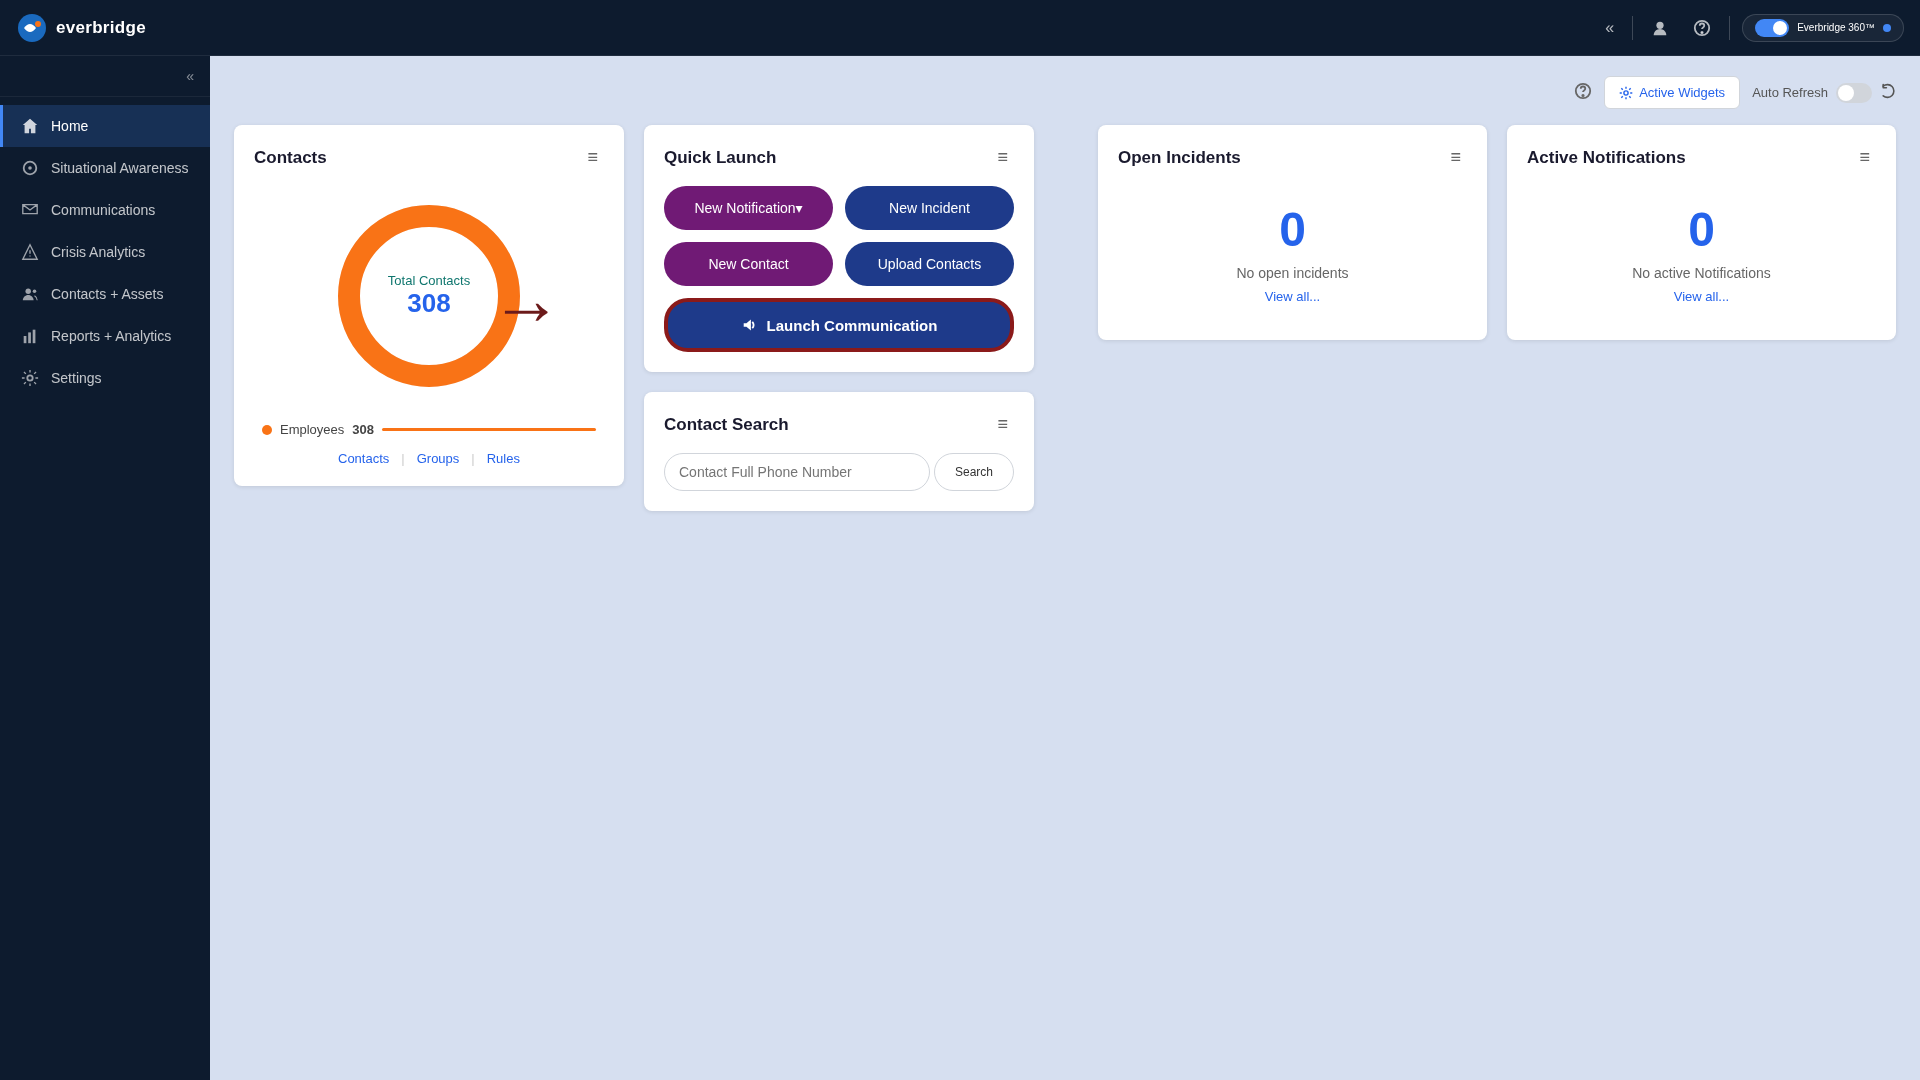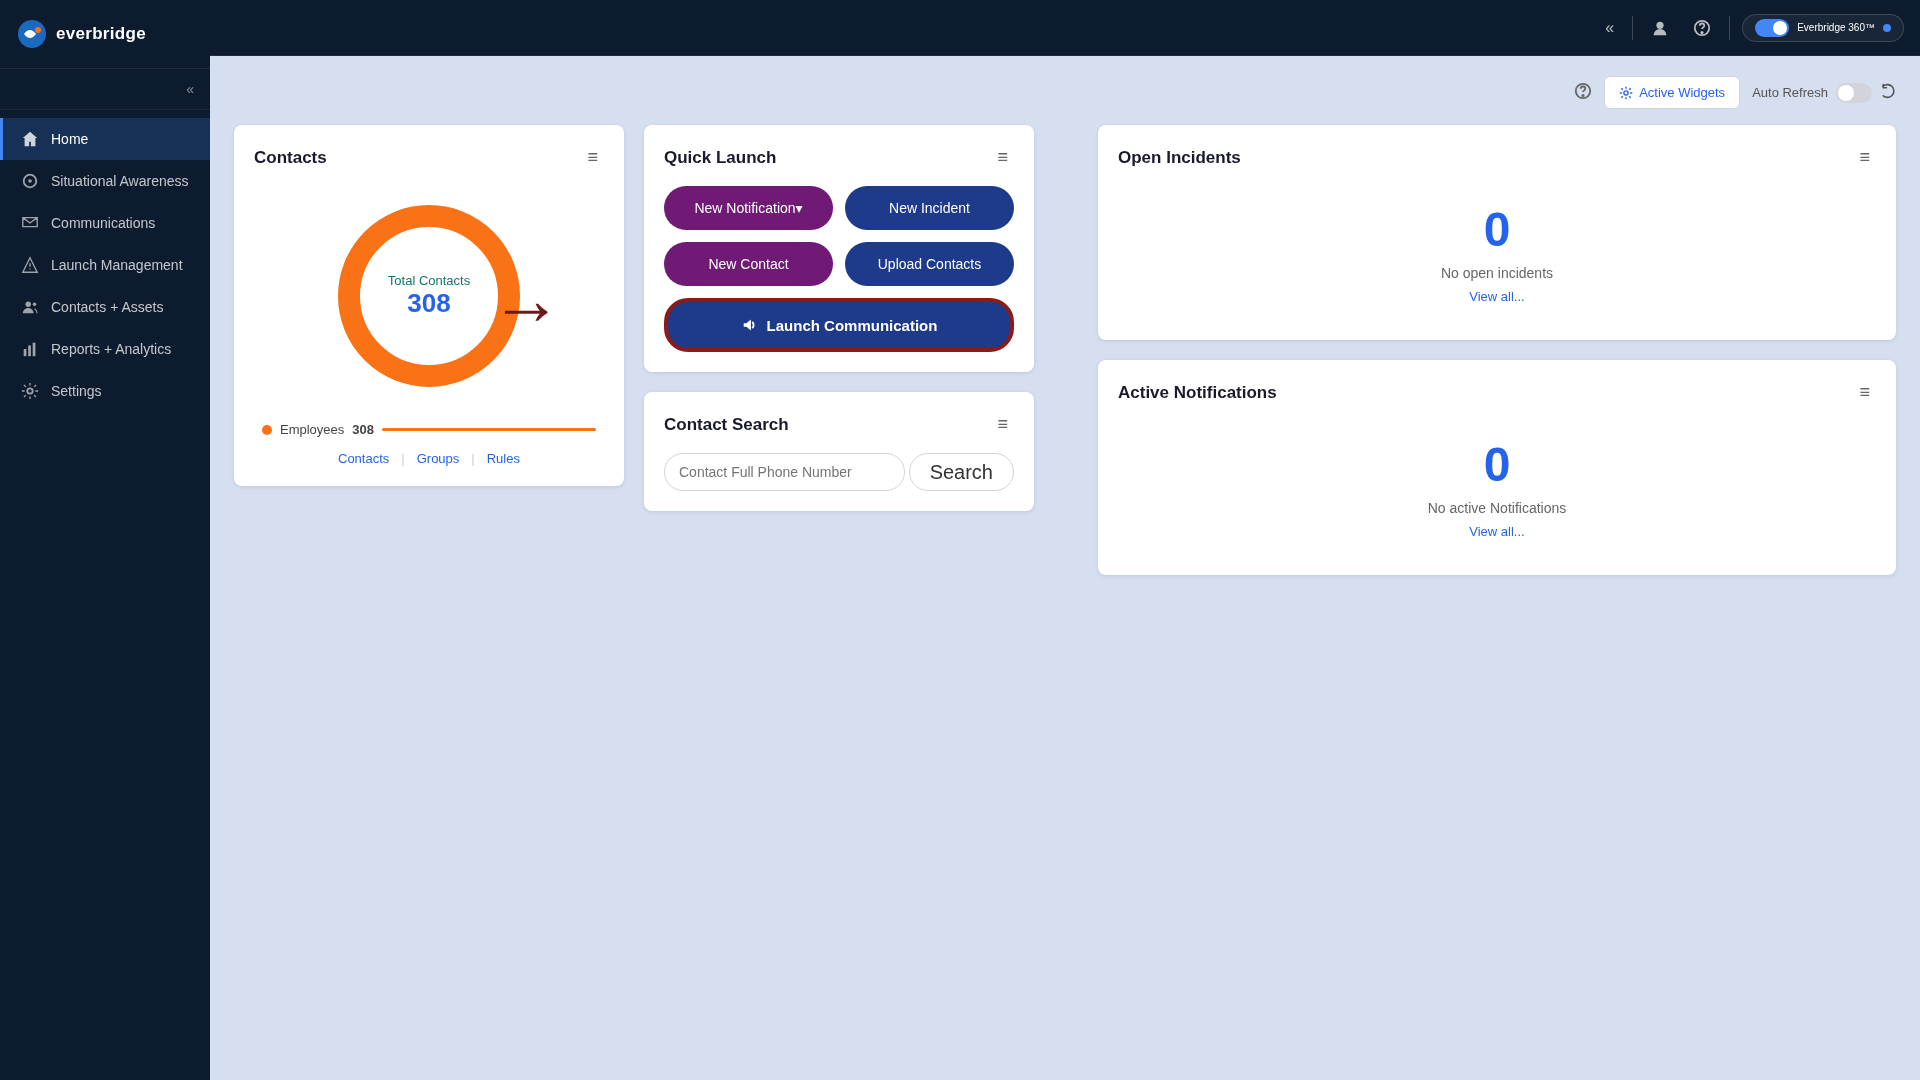--- a/index.html
+++ b/index.html
@@ -14,21 +14,21 @@
       flex-direction: column;
       height: 100%;
       z-index: 10;
     }
     .sidebar-logo {
       padding: 12px 16px;
       border-bottom: 1px solid rgba(255,255,255,0.08);
       display: flex;
       align-items: center;
       gap: 8px;
-      height: 69px;
+      height: 56px;
     }
     .logo-icon {
       width: 32px;
       height: 32px;
     }
     .logo-text {
       color: white;
       font-size: 17px;
       font-weight: 600;
       letter-spacing: 0.3px;
@@ -313,36 +313,36 @@
       border-radius: 24px;
       font-size: 14px;
       color: #888;
       outline: none;
     }
     .search-btn {
       padding: 2px 20px;
       background: white;
       border: 1px solid #d1d5db;
       border-radius: 24px;
-      font-size: 20px;
+      font-size: 12px;
       color: #333;
       cursor: pointer;
       font-weight: 500;
     }
     .ql-widget-wrapper {
       display: flex;
       flex-direction: column;
       gap: 20px;
       width: 390px;
     }
 
     
     .right-col {
       display: flex;
-      flex-direction: column;
+      flex-direction: row;
       gap: 20px;
       flex: 1;
       padding-left: 44px;
     }
     .manage-widgets-btn {
       display: flex;
       align-items: center;
       gap: 6px;
       background: white;
       border: 1px solid #d1d5db;
@@ -453,21 +453,21 @@
         <path d="M2 4h16v10H2V4zm0 0l8 6 8-6" stroke="currentColor" stroke-width="1.5" fill="none"></path>
       </svg>
       <span>Communications</span>
     </div>
 
     <div class="nav-item">
       <svg class="nav-icon" viewBox="0 0 20 20" fill="currentColor">
         <path d="M10 2l8 16H2L10 2z" stroke="currentColor" stroke-width="1.5" fill="none"></path>
         <path d="M10 8v4M10 14v1" stroke="currentColor" stroke-width="1.5"></path>
       </svg>
-      <span>Launch Management</span>
+      <span>Crisis Analytics</span>
     </div>
 
     <div class="nav-item">
       <svg class="nav-icon" viewBox="0 0 20 20" fill="currentColor">
         <circle cx="8" cy="7" r="3" fill="currentColor"></circle>
         <path d="M2 17c0-3.3 2.7-6 6-6s6 2.7 6 6" fill="currentColor"></path>
         <circle cx="15" cy="7" r="2" fill="currentColor"></circle>
         <path d="M18 17c0-2.2-1.3-4-3-5" stroke="currentColor" stroke-width="1.2" fill="none"></path>
       </svg>
       <span>Contacts + Assets</span>

